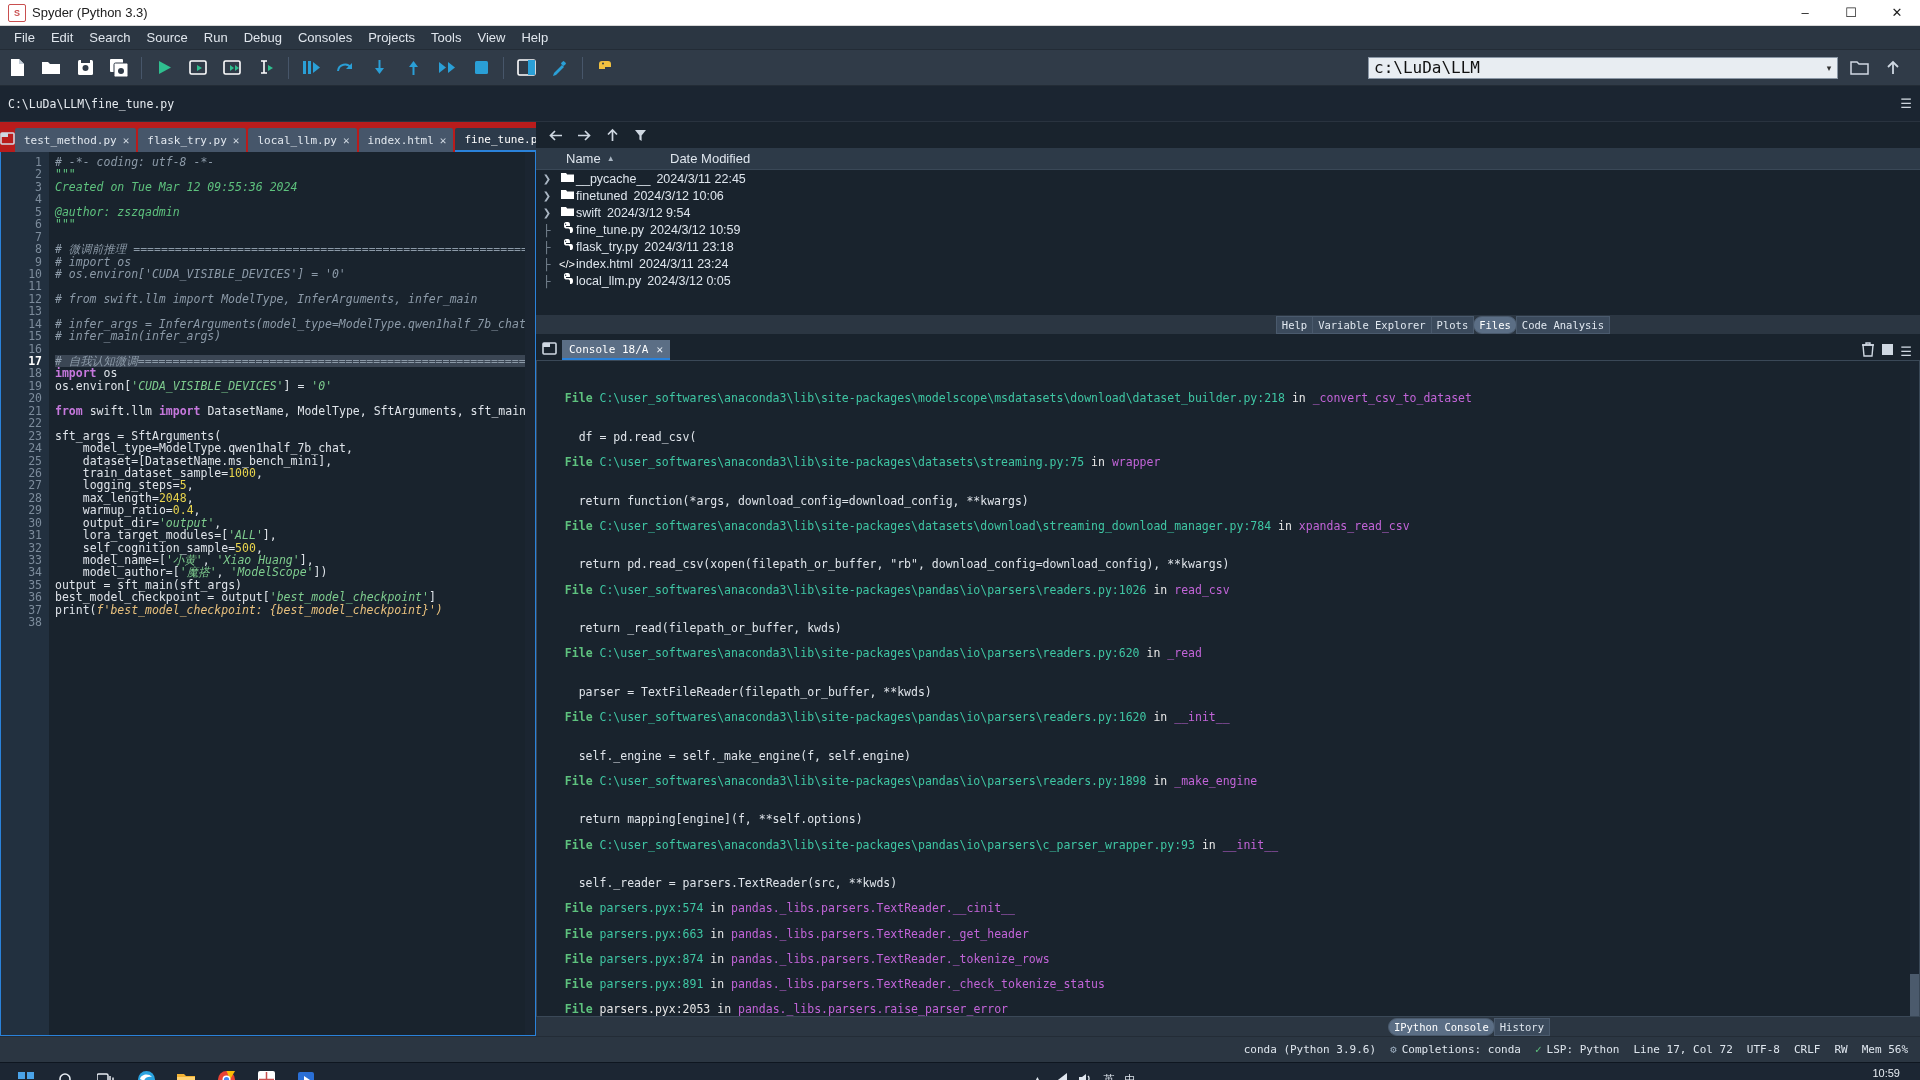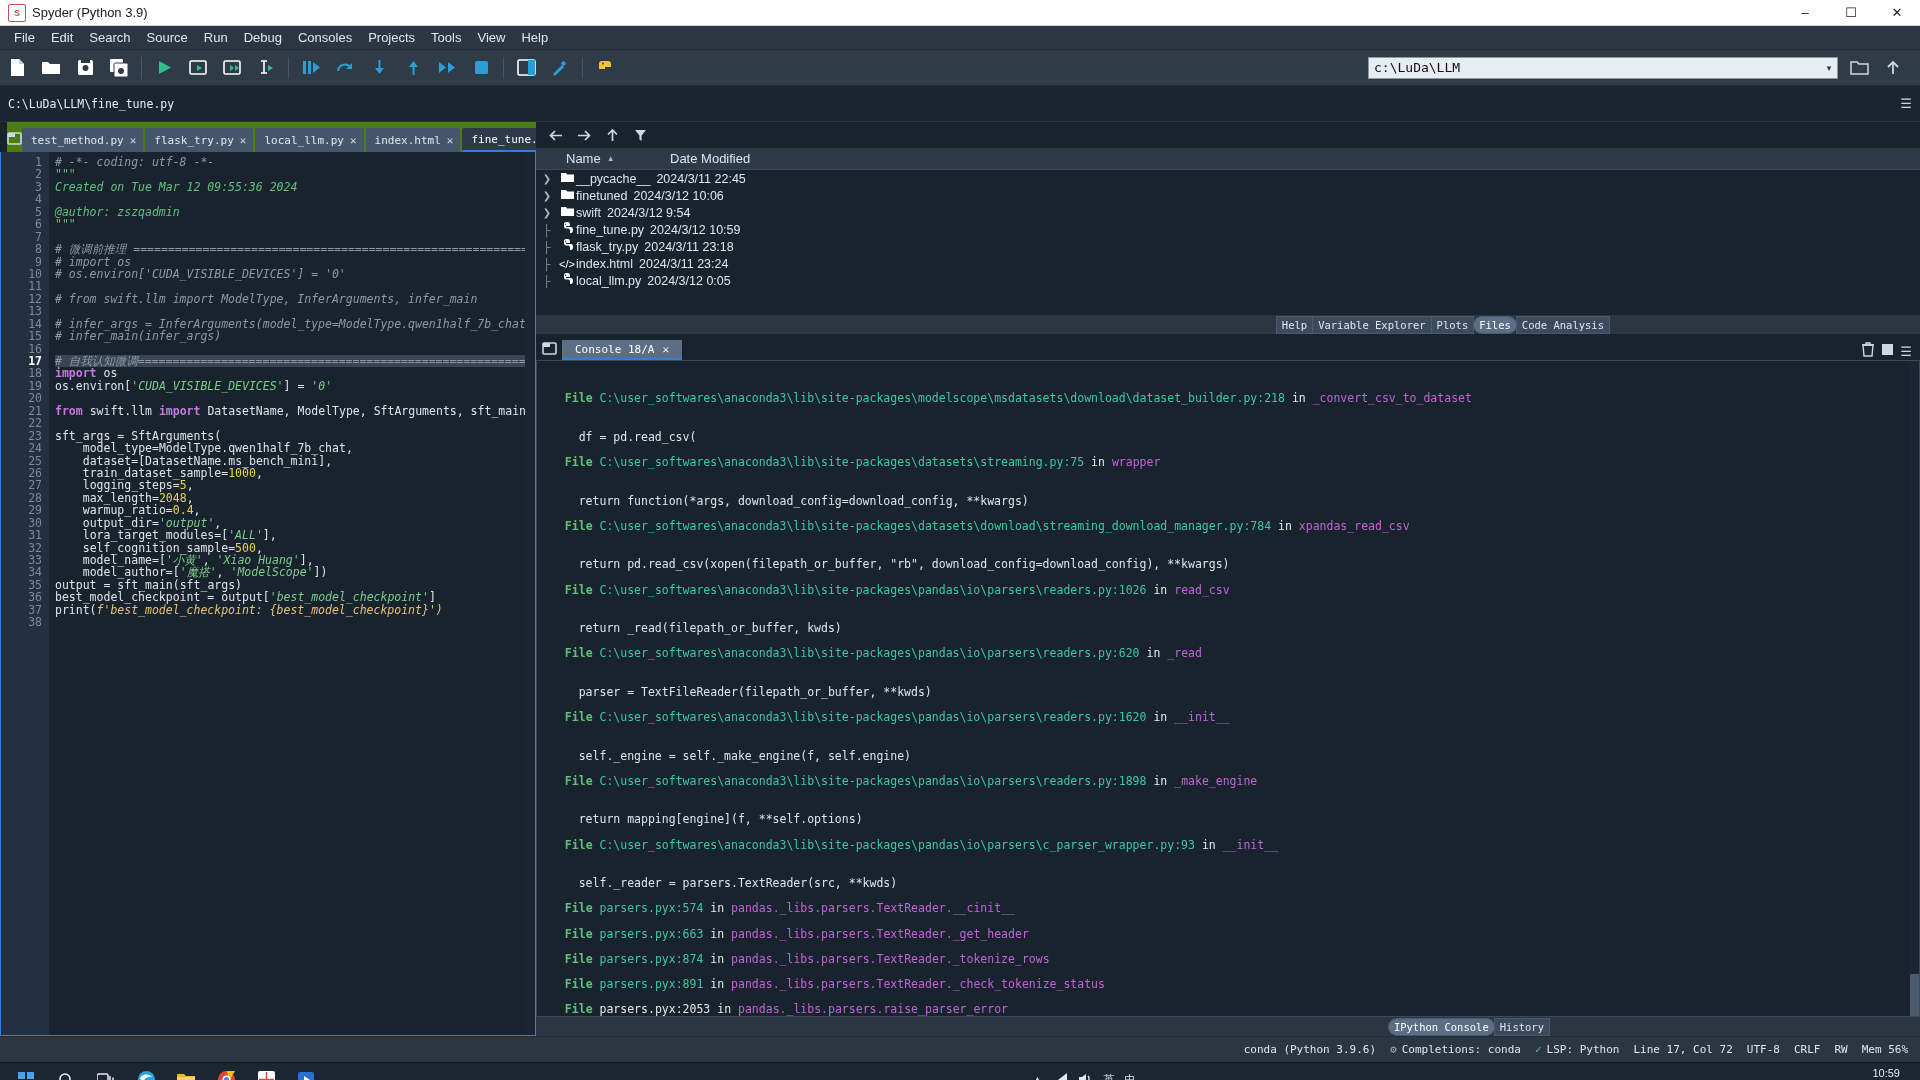--- a/index.html
+++ b/index.html
@@ -47,40 +47,40 @@
     cursor:default;
   }
   .tb-sep{ width:1px;height:22px;background:#47566a;margin:0 5px; }
   #toolbar .spacer{ flex:1; }
   #pathbox{
     display:flex;align-items:center;height:22px;background:#e8edf2;
     border:1px solid #8a97a6;width:470px;margin-right:4px;
   }
   #pathbox input{
     flex:1;border:0;background:transparent;outline:none;
-    font-family:"DejaVu Sans Mono", monospace;font-size:13px;color:#111;padding-left:5px;
+    font-family:"DejaVu Sans Mono", monospace;font-size:16px;color:#111;padding-left:5px;
   }
   #pathbox .cv{ width:16px;text-align:center;color:#333;font-size:9px; }
   .tb-right{ display:flex;align-items:center;padding-right:10px; }
 
   
   #pathstrip{
     height:36px;background:#1b2531;display:flex;align-items:center;
     padding-left:8px;font-family:"DejaVu Sans Mono", monospace;font-size:11.5px;color:#e6ebf0;
     border-bottom:1px solid #29333f;
   }
   #pathstrip .menu-dots{ margin-left:auto;margin-right:8px;color:#cfd6de;font-size:13px; }
 
   
   #main{ display:flex; height:calc(1080px - 26px - 24px - 36px - 20px - 26px - 34px); }
 
   
   #editorpane{ width:536px; background:#19232d; display:flex; flex-direction:column; }
   #tabbar{
-    height:30px;background:#4d7c0f;display:flex;align-items:flex-end;margin-left:7px;
+    height:30px;background:#b91c1c;display:flex;align-items:flex-end;
   }
   #tabbar .winico{
     width:26px;height:28px;display:flex;align-items:center;justify-content:center;
   }
   .etab{
     height:24px;display:flex;align-items:center;padding:0 7px 0 9px;
     background:#46566a;color:#e2e8ef;margin-right:2px;
     font-family:"DejaVu Sans Mono", monospace;font-size:11px;
     border-top-left-radius:2px;border-top-right-radius:2px;white-space:nowrap;
   }
@@ -161,21 +161,21 @@
 
   
   #consolepane{ flex:1;display:flex;flex-direction:column;background:#19232d;min-height:0; }
   #consoletabbar{
     height:26px;display:flex;align-items:flex-end;background:#19232d;
   }
   #consoletabbar .winico{
     width:26px;height:24px;display:flex;align-items:center;justify-content:center;
   }
   .ctab{
-    height:20px;display:flex;align-items:center;padding:0 13px;background:#5b6e85;
+    height:20px;display:flex;align-items:center;padding:0 7px;background:#5b6e85;
     font-family:"DejaVu Sans Mono", monospace;font-size:11px;color:#ffffff;
     border-bottom:2px solid #2a82da;
   }
   .ctab .x{ margin-left:8px;font-size:11px;color:#e8eef5; }
   #consoletabbar .rights{ margin-left:auto;display:flex;align-items:center;gap:6px;padding-right:8px; }
   #consoletabbar .rights span{ color:#cfd8e2;font-size:13px; }
   #consolebody{
     flex:1;margin:0 0 0 0;background:#19232d;border:1px solid #3a4857;
     font-family:"DejaVu Sans Mono", monospace;font-size:11.5px;line-height:12.6px;
     padding:6px 0 0 14px;overflow:hidden;white-space:pre;position:relative;min-height:0;
@@ -218,21 +218,21 @@
   }
   #taskbar .tray{ display:flex;align-items:center;gap:10px;color:#dfe6ee;font-size:12px;padding-right:10px; }
   .start-win{ display:grid;grid-template-columns:7px 7px;grid-template-rows:7px 7px;gap:2px; }
   .start-win i{ background:#4aa3e8;display:block; }
 </style>
 </head>
 <body>
 
 <div id="titlebar">
   <div class="app-ico">S</div>
-  <div class="title">Spyder (Python 3.9)</div>
+  <div class="title">Spyder (Python 3.3)</div>
   <div class="wbtns">
     <div class="wbtn">–</div>
     <div class="wbtn">☐</div>
     <div class="wbtn close">✕</div>
   </div>
 </div>
 
 <div id="menubar">
   <div class="mi">File</div>
   <div class="mi">Edit</div>

